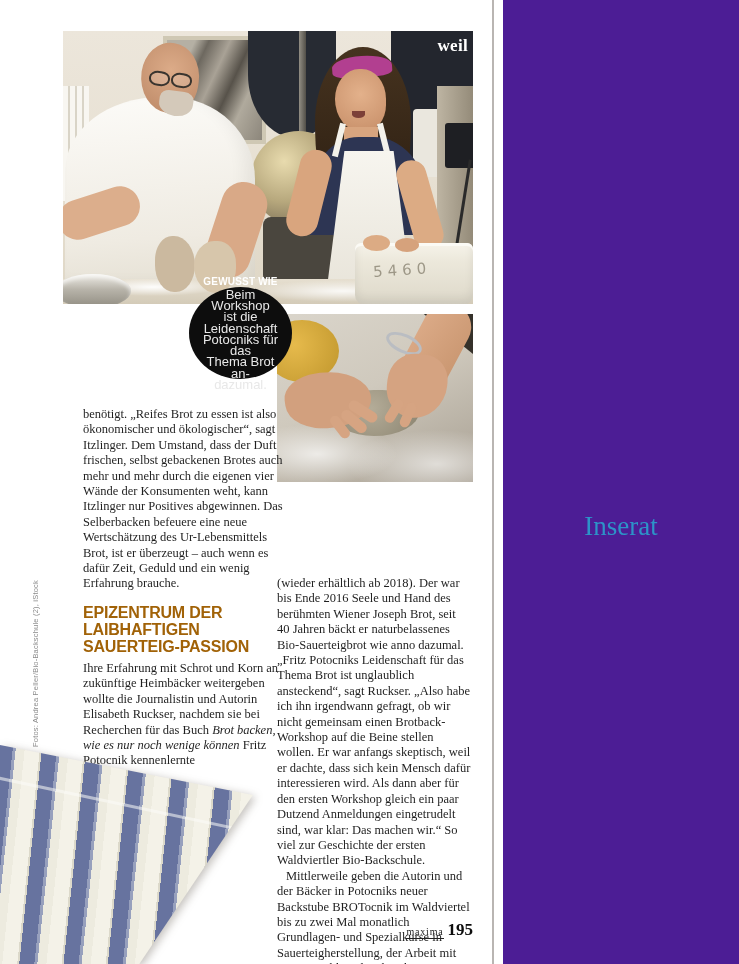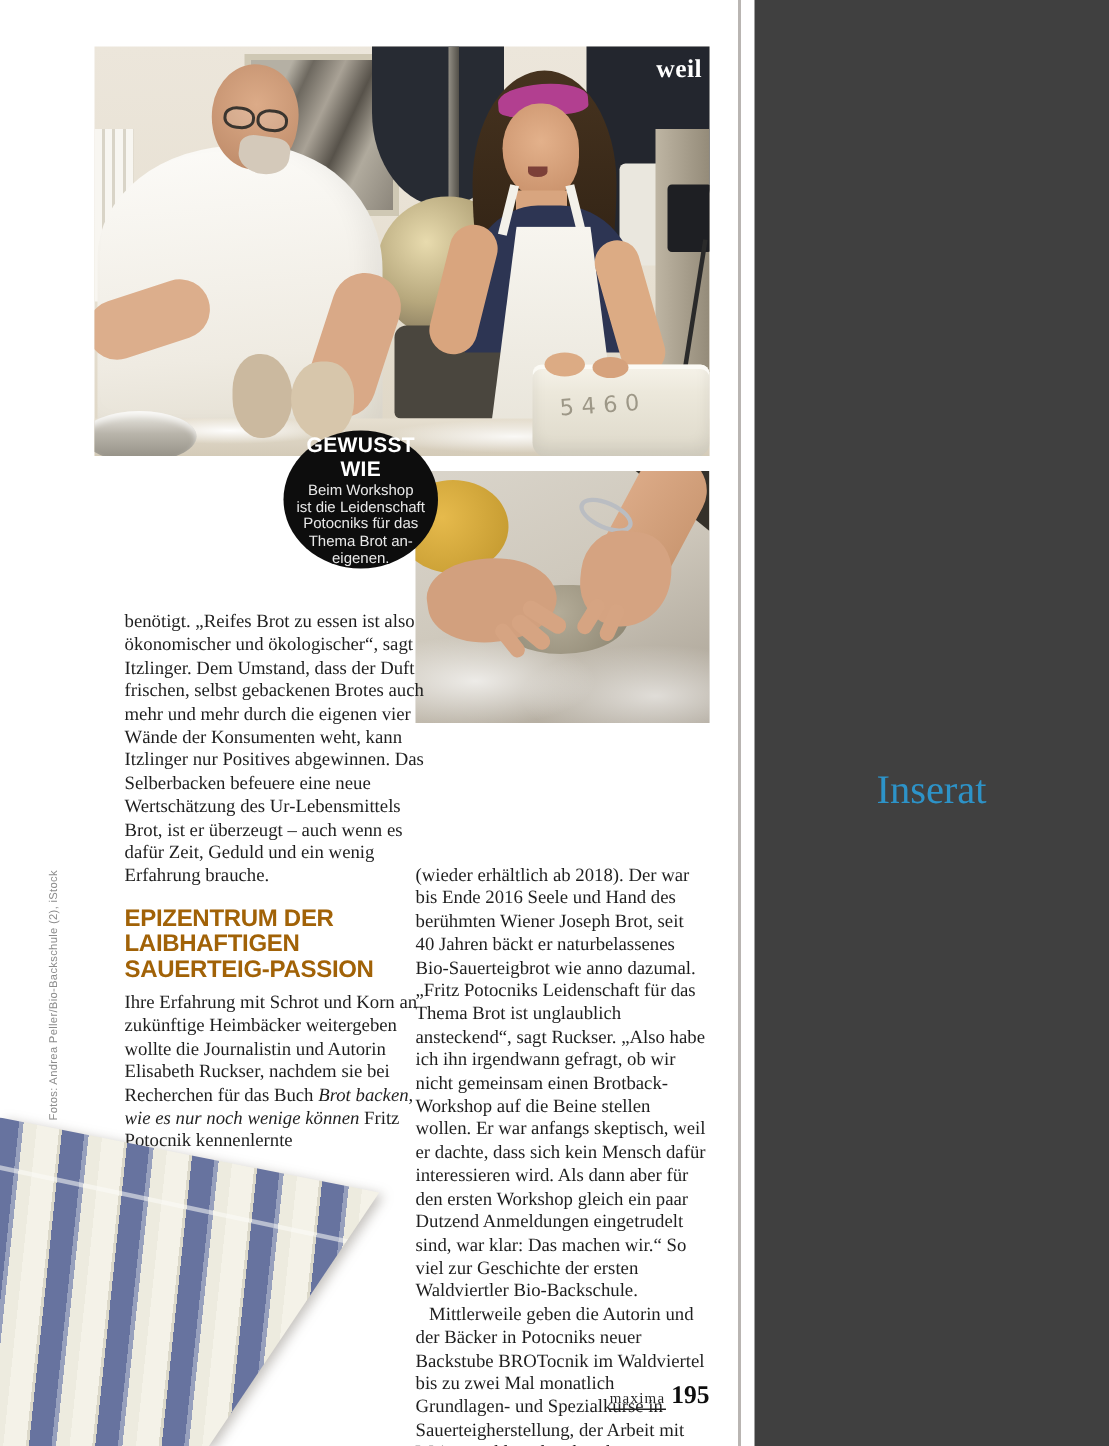--- a/index.html
+++ b/index.html
@@ -1,21 +1,21 @@
 <!DOCTYPE html>
 <html lang="de"><head>
 <meta charset="utf-8">
 <style>
   html,body{margin:0;padding:0;background:#ffffff;}
   .page{position:relative;width:739px;height:964px;background:#ffffff;overflow:hidden;
         font-family:"Liberation Serif",serif;color:#1f1f1f;}
 
   
   .divider{position:absolute;left:492px;top:0;width:1.5px;height:964px;background:#b9b5b2;}
-  .ad-area{position:absolute;left:503px;top:0;width:236px;height:964px;background:#404040;}
+  .ad-area{position:absolute;left:503px;top:0;width:236px;height:964px;background:#4c1d95;}
   .ad-text{position:absolute;left:0;top:508px;width:236px;text-align:center;
            font-family:"Liberation Serif",serif;font-size:27px;line-height:36px;color:#2d93c8;}
 
   
   .photo1{position:absolute;left:63px;top:31px;width:410px;height:273px;overflow:hidden;
           background:linear-gradient(180deg,#ece6db 0%,#e7e0d2 55%,#ded6c5 100%);}
   .p1-radiator{position:absolute;left:0;top:55px;width:26px;height:115px;
           background:repeating-linear-gradient(90deg,#f8f6f1 0 5px,#d9d4c7 5px 7px);}
   .p1-frame{position:absolute;left:100px;top:5px;width:95px;height:100px;border:4px solid #cfc8b4;
           background:linear-gradient(115deg,#b5b0a4 0 20%,#6d685f 30%,#a9a296 45%,#57524a 60%,#b0aa9d 75%,#8c867b 100%);}
@@ -86,22 +86,22 @@
   .p1-tub-scribble{position:absolute;left:18px;top:18px;font-family:"DejaVu Sans",sans-serif;
           font-size:15px;color:#8b8574;transform:rotate(-4deg);letter-spacing:5px;opacity:.8;}
   .p1-food{position:absolute;top:5px;right:5px;font-family:"Liberation Serif",serif;
           font-weight:bold;font-size:17px;color:#ffffff;letter-spacing:.3px;}
 
   
   .callout{position:absolute;left:189px;top:287px;width:103px;height:92px;border-radius:50%;
           background:#0d0d0d;z-index:10;display:flex;flex-direction:column;justify-content:center;
           text-align:center;box-sizing:border-box;padding:6px 8px;color:#ffffff;
           font-family:"Liberation Sans",sans-serif;}
-  .callout .c-title{font-size:14px;font-weight:bold;letter-spacing:.2px;margin-bottom:2px;}
-  .callout .c-line{display:block;font-size:10px;line-height:11.3px;color:#e8e8e8;}
+  .callout .c-title{font-size:10px;font-weight:bold;letter-spacing:.2px;margin-bottom:2px;}
+  .callout .c-line{display:block;font-size:13px;line-height:11.3px;color:#e8e8e8;}
 
   
   .photo2{position:absolute;left:277px;top:314px;width:196px;height:168px;overflow:hidden;
           background:
             radial-gradient(ellipse 80px 30px at 40px 140px,rgba(255,255,255,.7),transparent),
             radial-gradient(ellipse 90px 34px at 160px 150px,rgba(255,255,255,.6),transparent),
             linear-gradient(155deg,#dad5cb 0%,#cfc9bd 45%,#a8a093 100%);}
   .p2-yellow{position:absolute;left:-12px;top:6px;width:74px;height:62px;border-radius:50%;
           background:radial-gradient(circle at 40% 40%,#e6ba4c,#c3992f 90%);}
   .p2-corner{position:absolute;right:0;top:0;width:60px;height:40px;background:#35312a;
@@ -214,21 +214,21 @@
 
     <div class="p1-food">weil</div>
   </div>
 
   <div class="callout">
     <div class="c-title">GEWUSST WIE</div>
     <span class="c-line">Beim Workshop</span>
     <span class="c-line">ist die Leidenschaft</span>
     <span class="c-line">Potocniks für das</span>
     <span class="c-line">Thema Brot an-</span>
-    <span class="c-line">eigenen.</span>
+    <span class="c-line">dazumal.</span>
   </div>
 
   <div class="photo2">
     <div class="p2-yellow"></div>
     <div class="p2-corner"></div>
     <div class="p2-arm"></div>
     <div class="p2-bracelet"></div>
     <div class="p2-dough"></div>
     <div class="p2-hand-l"></div>
     <div class="p2-finger p2-f1"></div>

